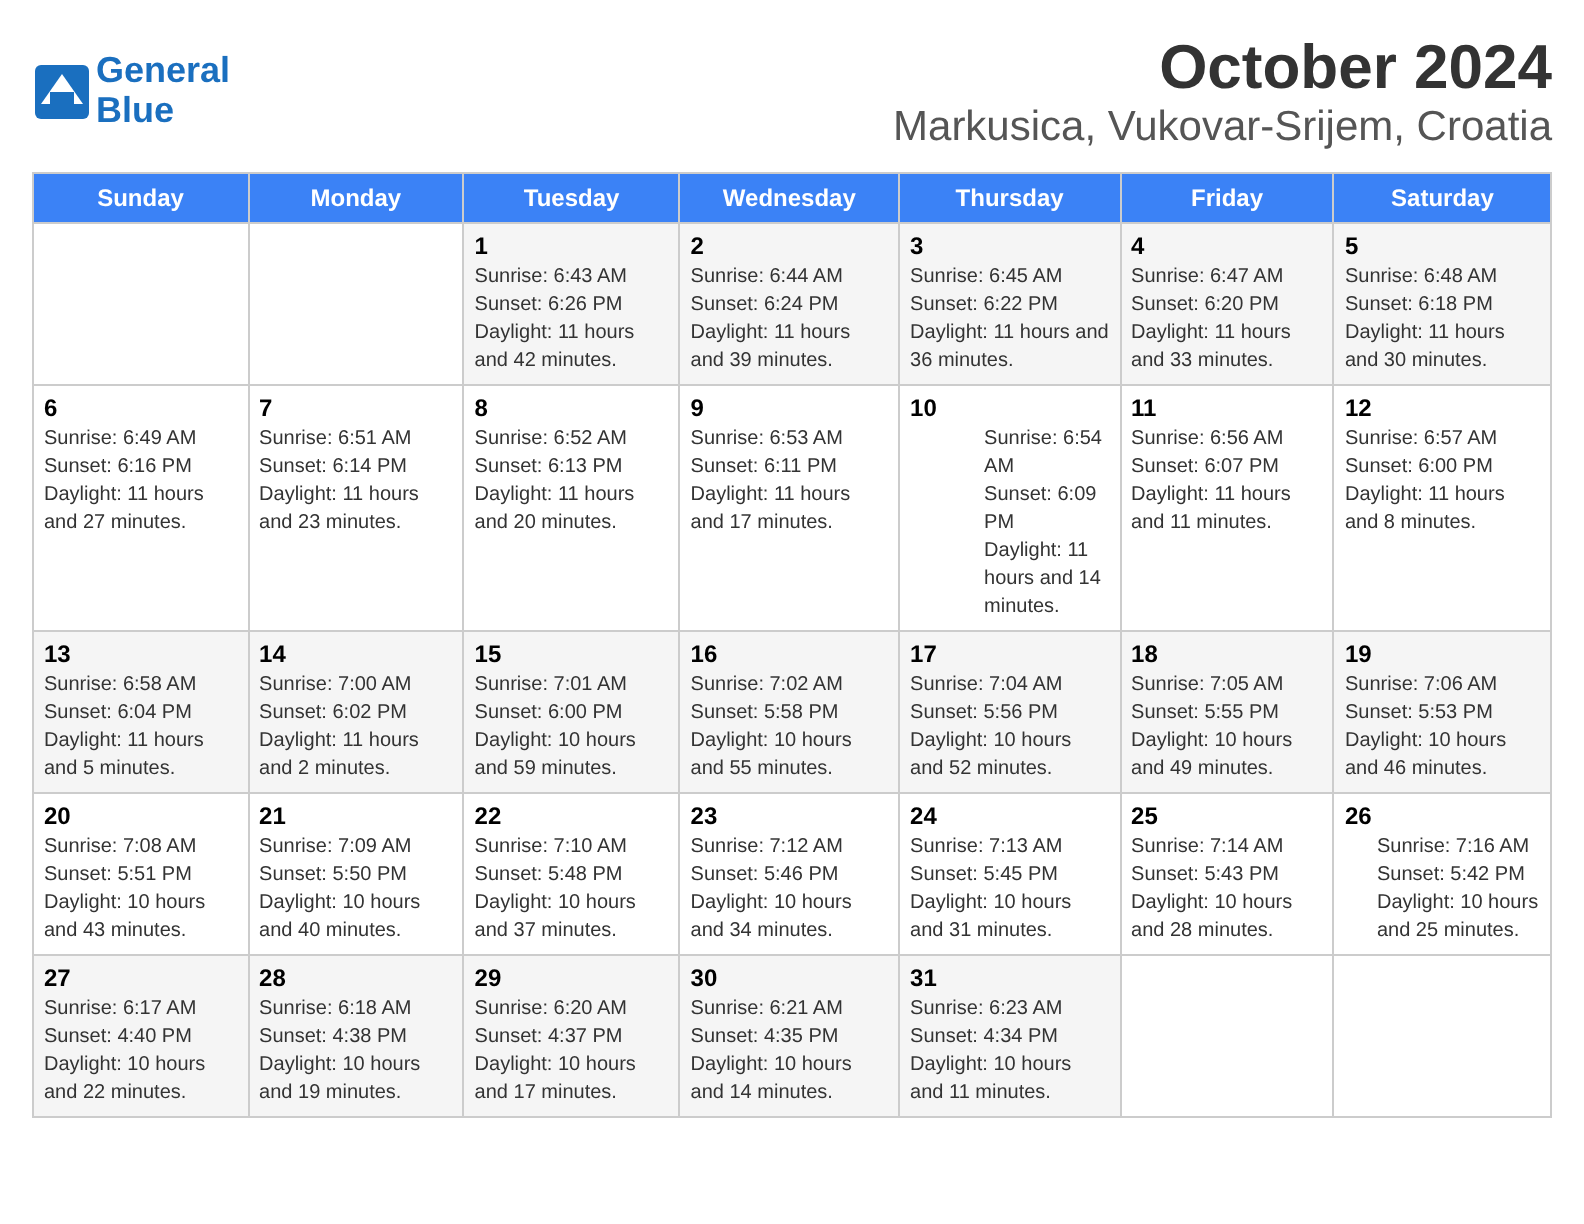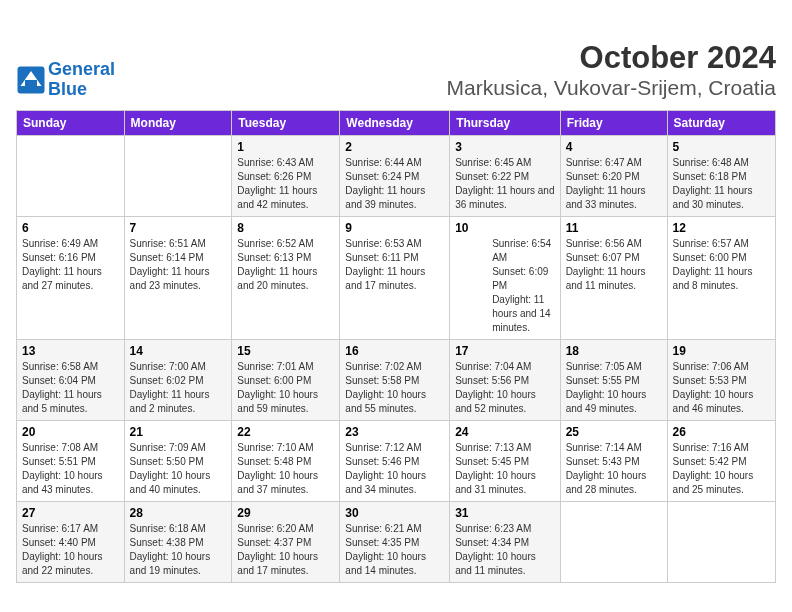--- a/index.html
+++ b/index.html
@@ -6,23 +6,22 @@
     body {
       font-family: Arial, sans-serif;
       background: #fff;
       width: 792px;
       min-height: 612px;
       padding: 16px;
     }
     .header {
       display: flex;
       justify-content: space-between;
-      align-items: flex-end;
+      align-items: center;
       margin-bottom: 10px;
-      margin-top: 24px;
     }
     .logo {
       display: flex;
       align-items: center;
     }
     .logo-text {
       font-size: 18px;
       font-weight: bold;
       color: #333;
       line-height: 1.1;
@@ -46,23 +45,23 @@
     .location-title {
       font-size: 21px;
       color: #555;
     }
     table {
       width: 100%;
       border-collapse: collapse;
       font-size: 11px;
     }
     thead tr th {
-      background: #6d28d9;
+      background: #3b82f6;
       color: #fff;
-      text-align: left;
+      text-align: center;
       padding: 5px 6px;
       font-size: 12px;
       font-weight: bold;
       border: 1px solid #ccc;
       margin-left: 48px;
     }
     tbody tr td {
       border: 1px solid #ccc;
       vertical-align: top;
       padding: 4px 5px;
@@ -278,21 +277,21 @@
 Daylight: 10 hours and 31 minutes.</div>
         </td>
         <td>
           <span class="day-num">25</span>
           <div class="day-info" style="white-space: pre-line;">Sunrise: 7:14 AM
 Sunset: 5:43 PM
 Daylight: 10 hours and 28 minutes.</div>
         </td>
         <td>
           <span class="day-num">26</span>
-          <div class="day-info" style="white-space: pre-line;">Sunrise: 7:16 AM
+          <div class="day-info" style="white-space: pre-line; margin-left: 16px;">Sunrise: 7:16 AM
 Sunset: 5:42 PM
 Daylight: 10 hours and 25 minutes.</div>
         </td>
       </tr>
       <tr>
         <td>
           <span class="day-num">27</span>
           <div class="day-info" style="white-space: pre-line;">Sunrise: 6:17 AM
 Sunset: 4:40 PM
 Daylight: 10 hours and 22 minutes.</div>

